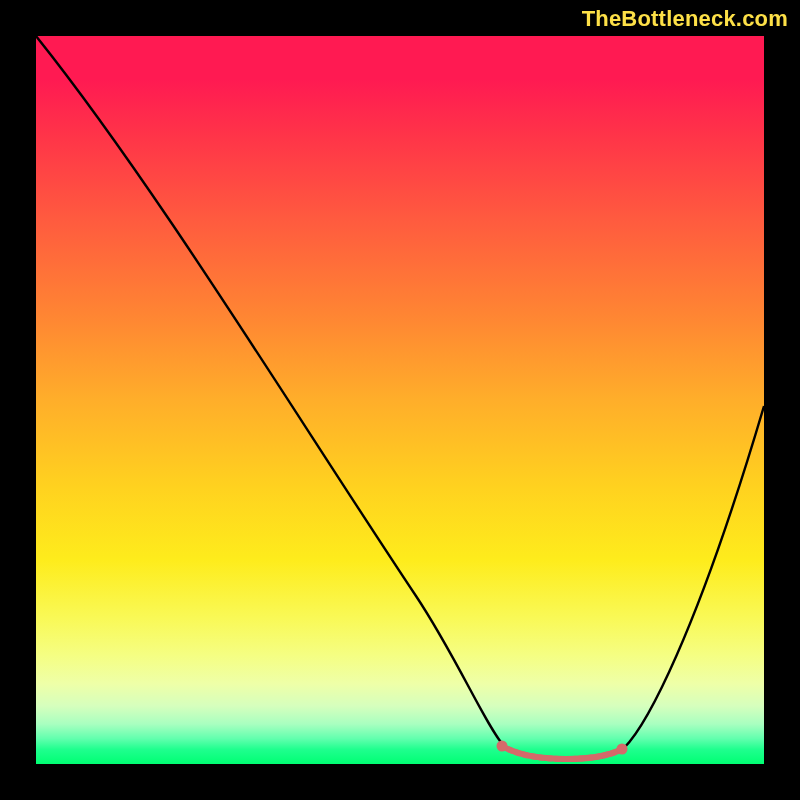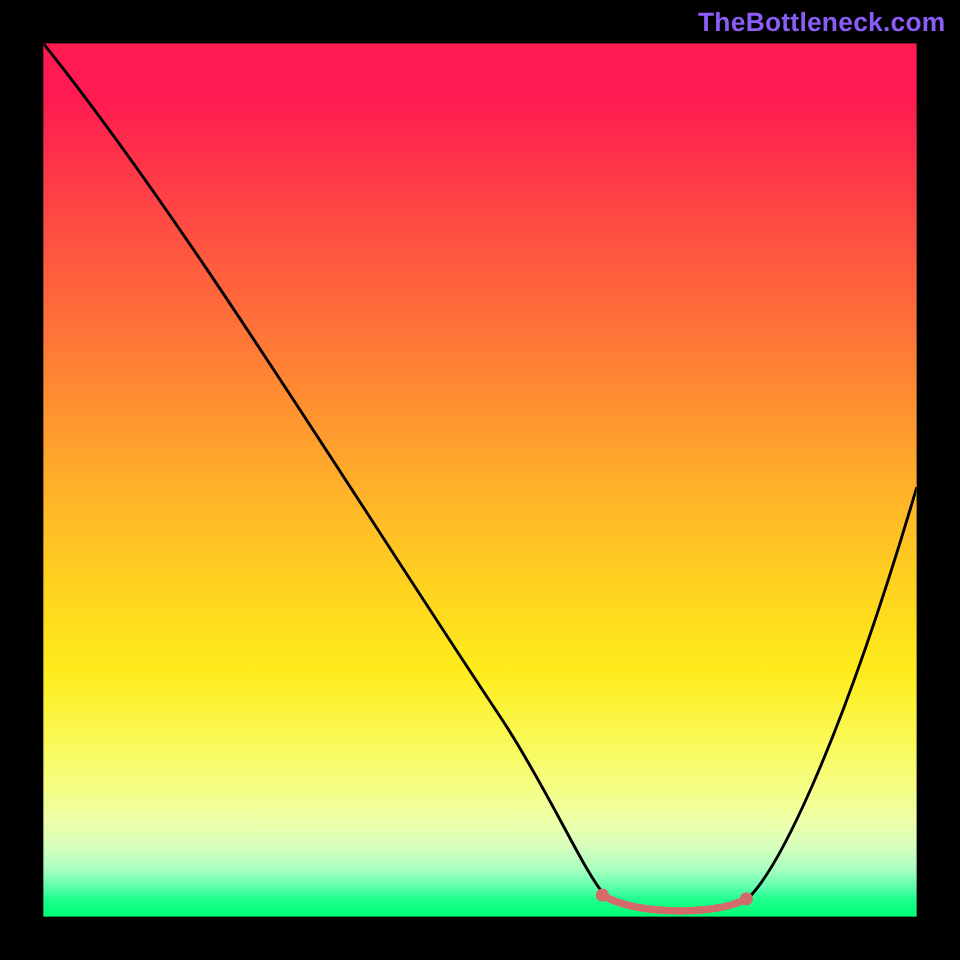--- a/index.html
+++ b/index.html
@@ -14,21 +14,21 @@
   .frame {
     position: relative;
     width: 800px;
     height: 800px;
     background: #000;
   }
   .watermark {
     position: absolute;
     top: 6px;
     right: 12px;
-    color: #8b5cf6;
+    color: #fde047;
     font-size: 22px;
     font-weight: 600;
     letter-spacing: 0.2px;
     z-index: 5;
     text-align: center;
   }
   .plot-area {
     position: absolute;
     left: 36px;
     top: 36px;

